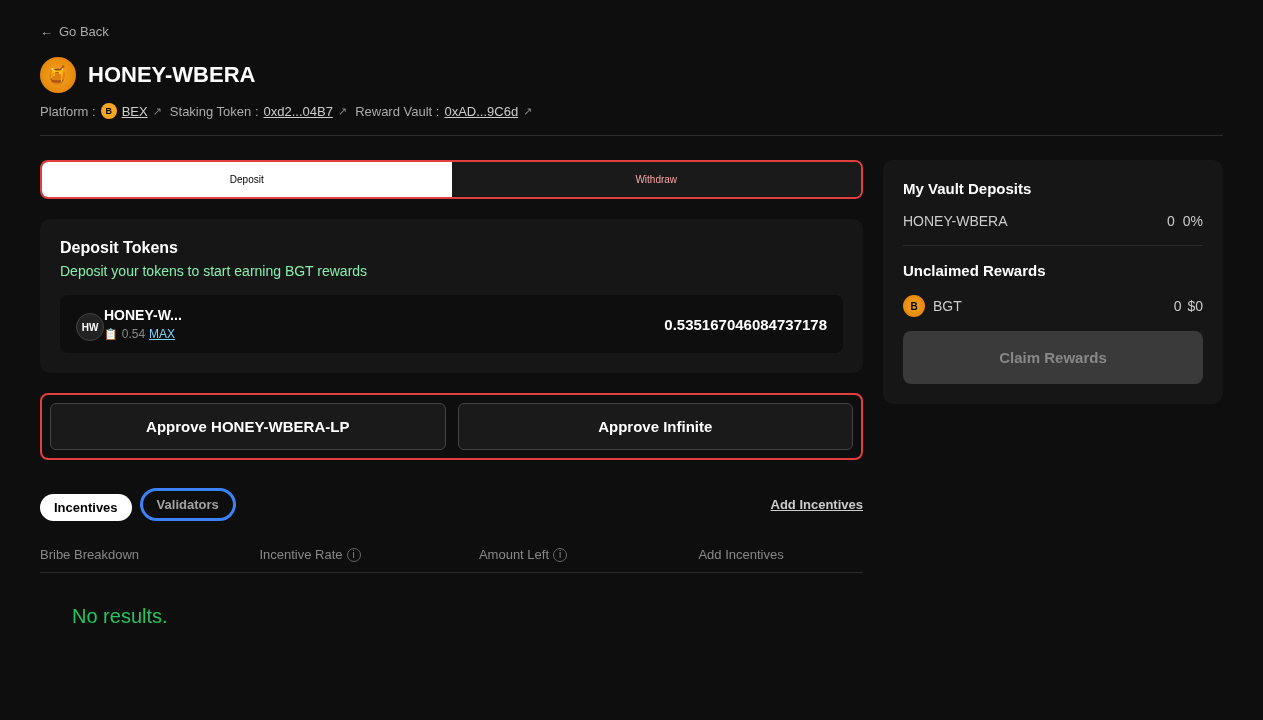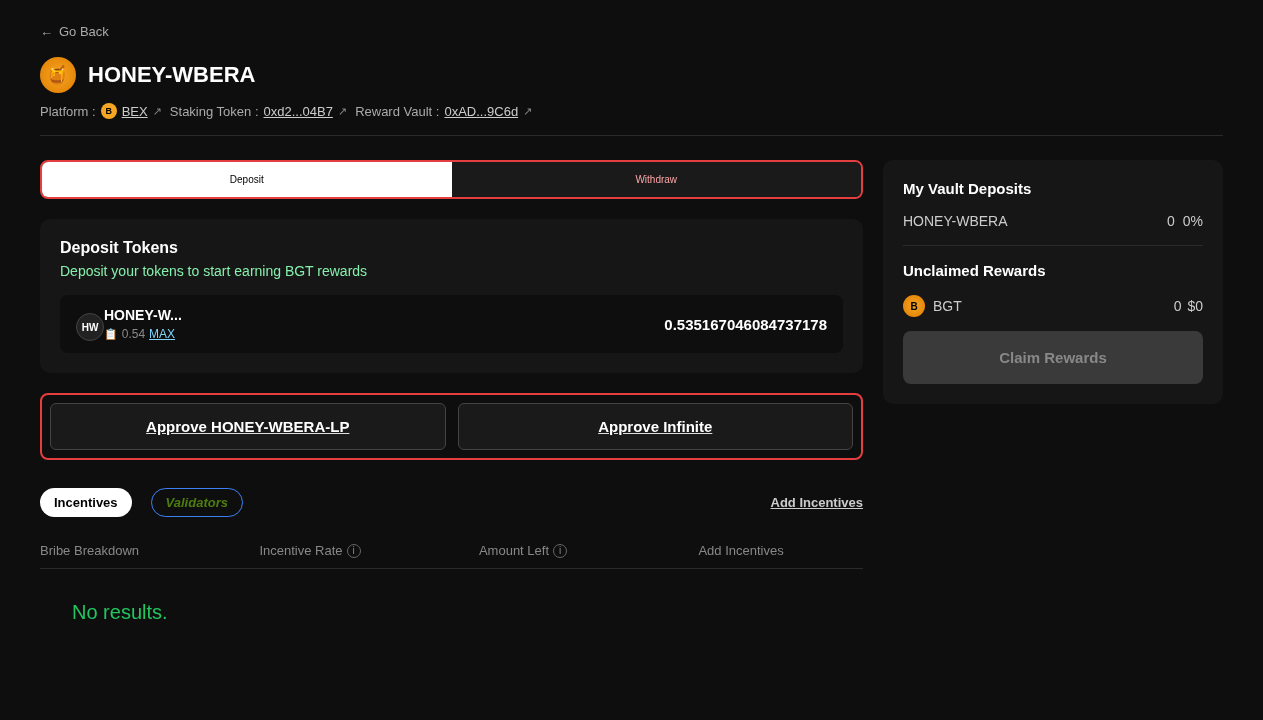--- a/index.html
+++ b/index.html
@@ -190,21 +190,20 @@
       color: #fff;
       text-align: right;
     }
     
     .action-buttons {
       display: flex;
       gap: 12px;
       border: 2px solid #e53e3e;
       border-radius: 8px;
       padding: 8px;
-      text-decoration: underline;
     }
     .action-btn {
       flex: 1;
       padding: 14px;
       border-radius: 6px;
       border: 1px solid #444;
       background: #1a1a1a;
       color: #fff;
       font-size: 15px;
       font-weight: 600;
@@ -216,40 +215,40 @@
       margin-top: 28px;
     }
     .incentives-top {
       display: flex;
       align-items: center;
       justify-content: space-between;
       margin-bottom: 16px;
     }
     .tab-group {
       display: flex;
-      gap: 19px;
+      gap: 8px;
+      align-items: flex-end;
     }
     .pill-tab {
       padding: 6px 14px;
       border-radius: 20px;
       font-size: 13px;
       font-weight: 600;
       cursor: pointer;
       border: none;
       transition: background 0.2s;
     }
     .pill-tab.active {
       background: #fff;
       color: #000;
     }
     .pill-tab.inactive {
       background: transparent;
-      color: #4d7c0f;
-      border: 1px solid #3b82f6;
-      font-style: italic;
+      color: #a3a3a3;
+      border: 3px solid #3b82f6;
     }
     .add-incentives-link {
       font-size: 13px;
       color: #ccc;
       text-decoration: underline;
       cursor: pointer;
       font-weight: 600;
     }
     .incentives-table-header {
       display: grid;

